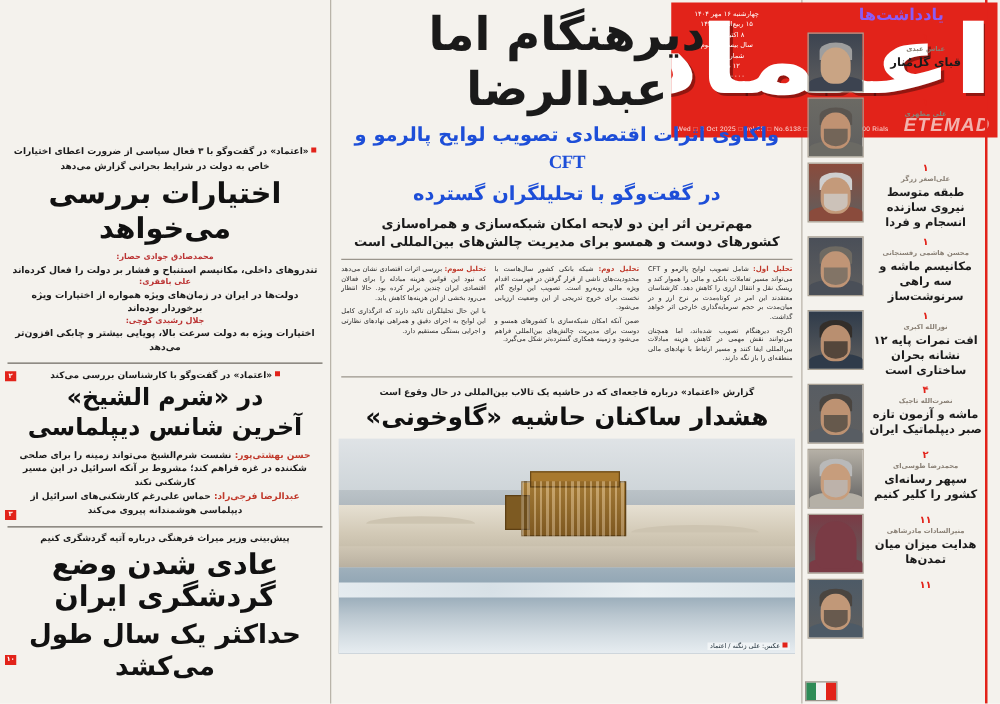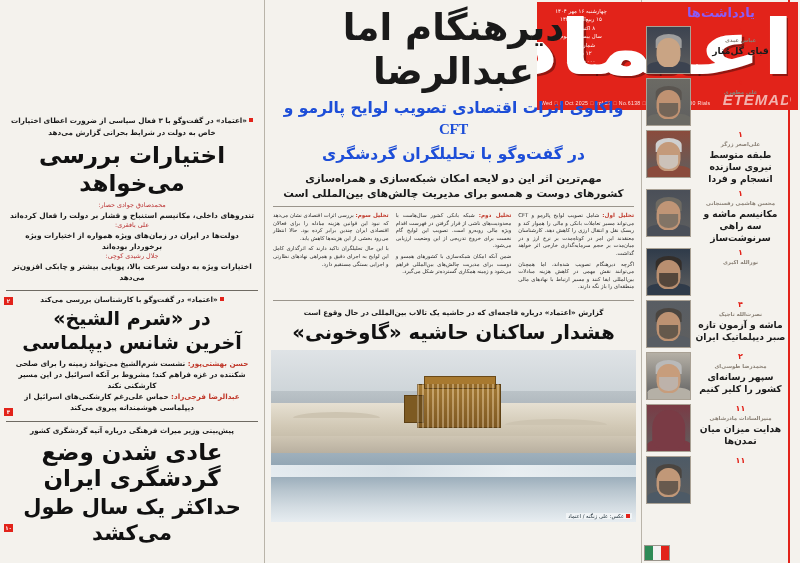--- a/index.html
+++ b/index.html
@@ -98,21 +98,21 @@
   .hl-mid {
     text-align: center;
     font-size: 19px; line-height: 24px;
     font-weight: bold; color: #111;
     letter-spacing: -.5px;
   }
   .bullets { margin-top: 4px; }
   .b-name {
     text-align: center;
     font-size: 6.4px; line-height: 9px;
-    color: #b33; font-weight: normal;
+    color: #b33; font-weight: bold;
   }
   .b-text {
     text-align: center;
     font-size: 7.4px; line-height: 11px;
     color: #1b1b1b; font-weight: bold;
     padding: 0 2px;
   }
   .b-inline { font-size: 7.2px; line-height: 11px; color: #1b1b1b; font-weight: bold; text-align: center; padding: 0 2px; }
   .b-inline b { color: #c0392b; }
 
@@ -344,36 +344,36 @@
       <div class="hl-mid">آخرین شانس دیپلماسی</div>
       <div class="bullets">
         <div class="b-inline" style="margin-top:2px"><b>حسن بهشتی‌پور:</b> <span>نشست شرم‌الشیخ می‌تواند زمینه را برای صلحی شکننده در غزه فراهم کند؛ مشروط بر آنکه اسرائیل در این مسیر کارشکنی نکند</span></div>
         <div class="b-inline"><b>عبدالرضا فرجی‌راد:</b> <span>حماس علی‌رغم کارشکنی‌های اسرائیل از دیپلماسی هوشمندانه پیروی می‌کند</span></div>
       </div>
     </div>
     <div class="pagenum" style="left:4px;top:296px;">۳</div>
     <div class="lead-rule" style="margin-top:6px"></div>
 
     <div class="story">
-      <div class="kicker">پیش‌بینی وزیر میراث فرهنگی درباره آتیه گردشگری کشور</div>
+      <div class="kicker">پیش‌بینی وزیر میراث فرهنگی درباره آتیه گردشگری کنیم</div>
       <div class="hl-big" style="font-size:23px;line-height:26px">عادی شدن وضع گردشگری ایران</div>
       <div class="hl-big" style="font-size:21px;line-height:26px">حداکثر یک سال طول می‌کشد</div>
     </div>
     <div class="pagenum" style="left:4px;top:412px;">۱۰</div>
 
   </div>
 
   <div style="position:absolute;left:265px;top:0;width:377px;">
 
     <div class="main-hl">دیرهنگام اما عبدالرضا</div>
 
     <div class="main-sub">
       <span>واکاوی اثرات اقتصادی تصویب لوایح پالرمو و </span><span class="lat">CFT</span>
     </div>
-    <div class="main-sub">در گفت‌وگو با تحلیلگران گردشگری</div>
+    <div class="main-sub">در گفت‌وگو با تحلیلگران گسترده</div>
 
     <div class="main-lede">مهم‌ترین اثر این دو لایحه امکان شبکه‌سازی و همراه‌سازی</div>
     <div class="main-lede" style="padding-top:0">کشورهای دوست و همسو برای مدیریت چالش‌های بین‌المللی است</div>
 
     <div class="rule-h"></div>
 
     <div class="body-cols">
       <div class="bc">
         <p><span class="bc-title">تحلیل اول:</span> <span>شامل تصویب لوایح پالرمو و CFT می‌تواند مسیر تعاملات بانکی و مالی را هموار کند و ریسک نقل و انتقال ارزی را کاهش دهد. کارشناسان معتقدند این امر در کوتاه‌مدت بر نرخ ارز و در میان‌مدت بر حجم سرمایه‌گذاری خارجی اثر خواهد گذاشت.</span></p>
         <p>اگرچه دیرهنگام تصویب شده‌اند، اما همچنان می‌توانند نقش مهمی در کاهش هزینه مبادلات بین‌المللی ایفا کنند و مسیر ارتباط با نهادهای مالی منطقه‌ای را باز نگه دارند.</p>
@@ -473,20 +473,21 @@
               <div class="hair" style="background:#6e6a62"></div>
               <div class="head" style="background:#c09576"></div>
               <div class="beard" style="background:#6e6a62"></div>
             </div>
           </div>
         </div>
         <div class="note">
           <div class="note-txt">
             <div class="note-num">۱</div>
             <div class="note-author">نورالله اکبری</div>
+            <div class="note-title">افت نمرات پایه ۱۲ نشانه بحران ساختاری است</div>
           </div>
           <div class="note-photo">
             <div class="pf">
               <div class="bg" style="background:linear-gradient(#2f3b4a,#5f5f5f)"></div>
               <div class="body" style="background:#2f3b4a"></div>
               <div class="hair" style="background:#332e2a"></div>
               <div class="head" style="background:#b98f70"></div>
               <div class="beard" style="background:#332e2a"></div>
             </div>
           </div>

